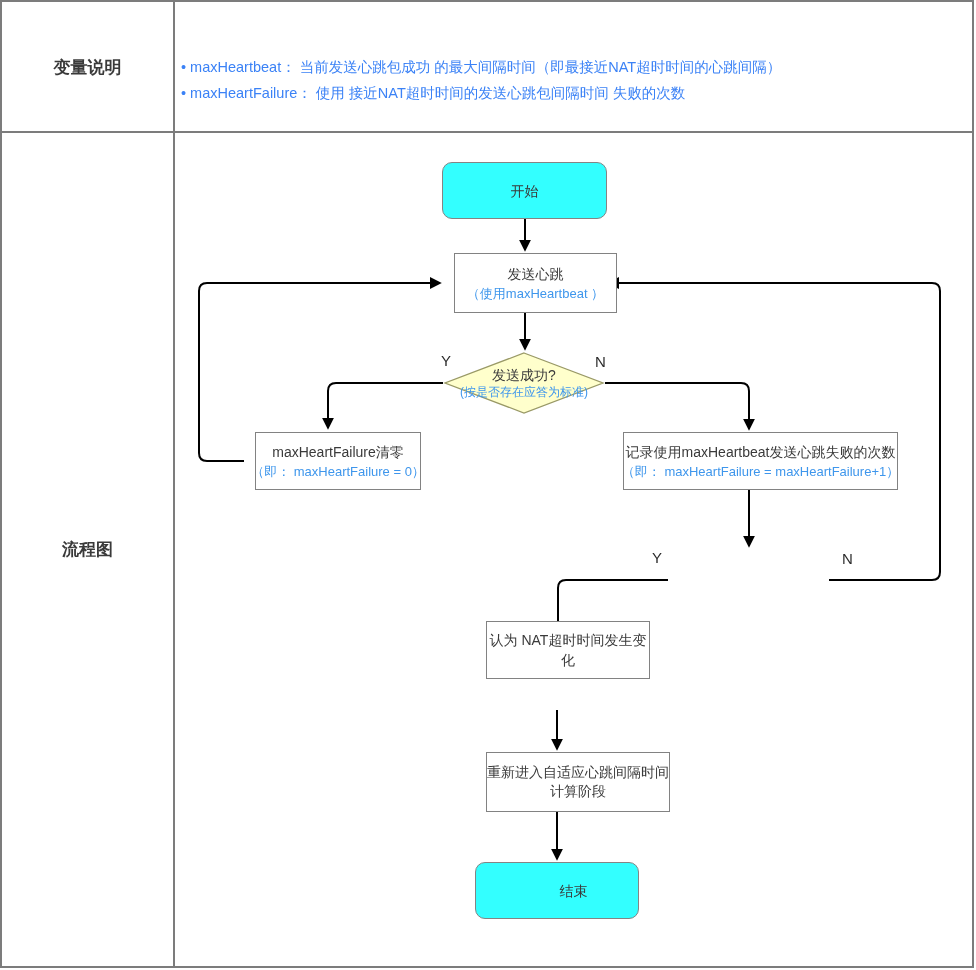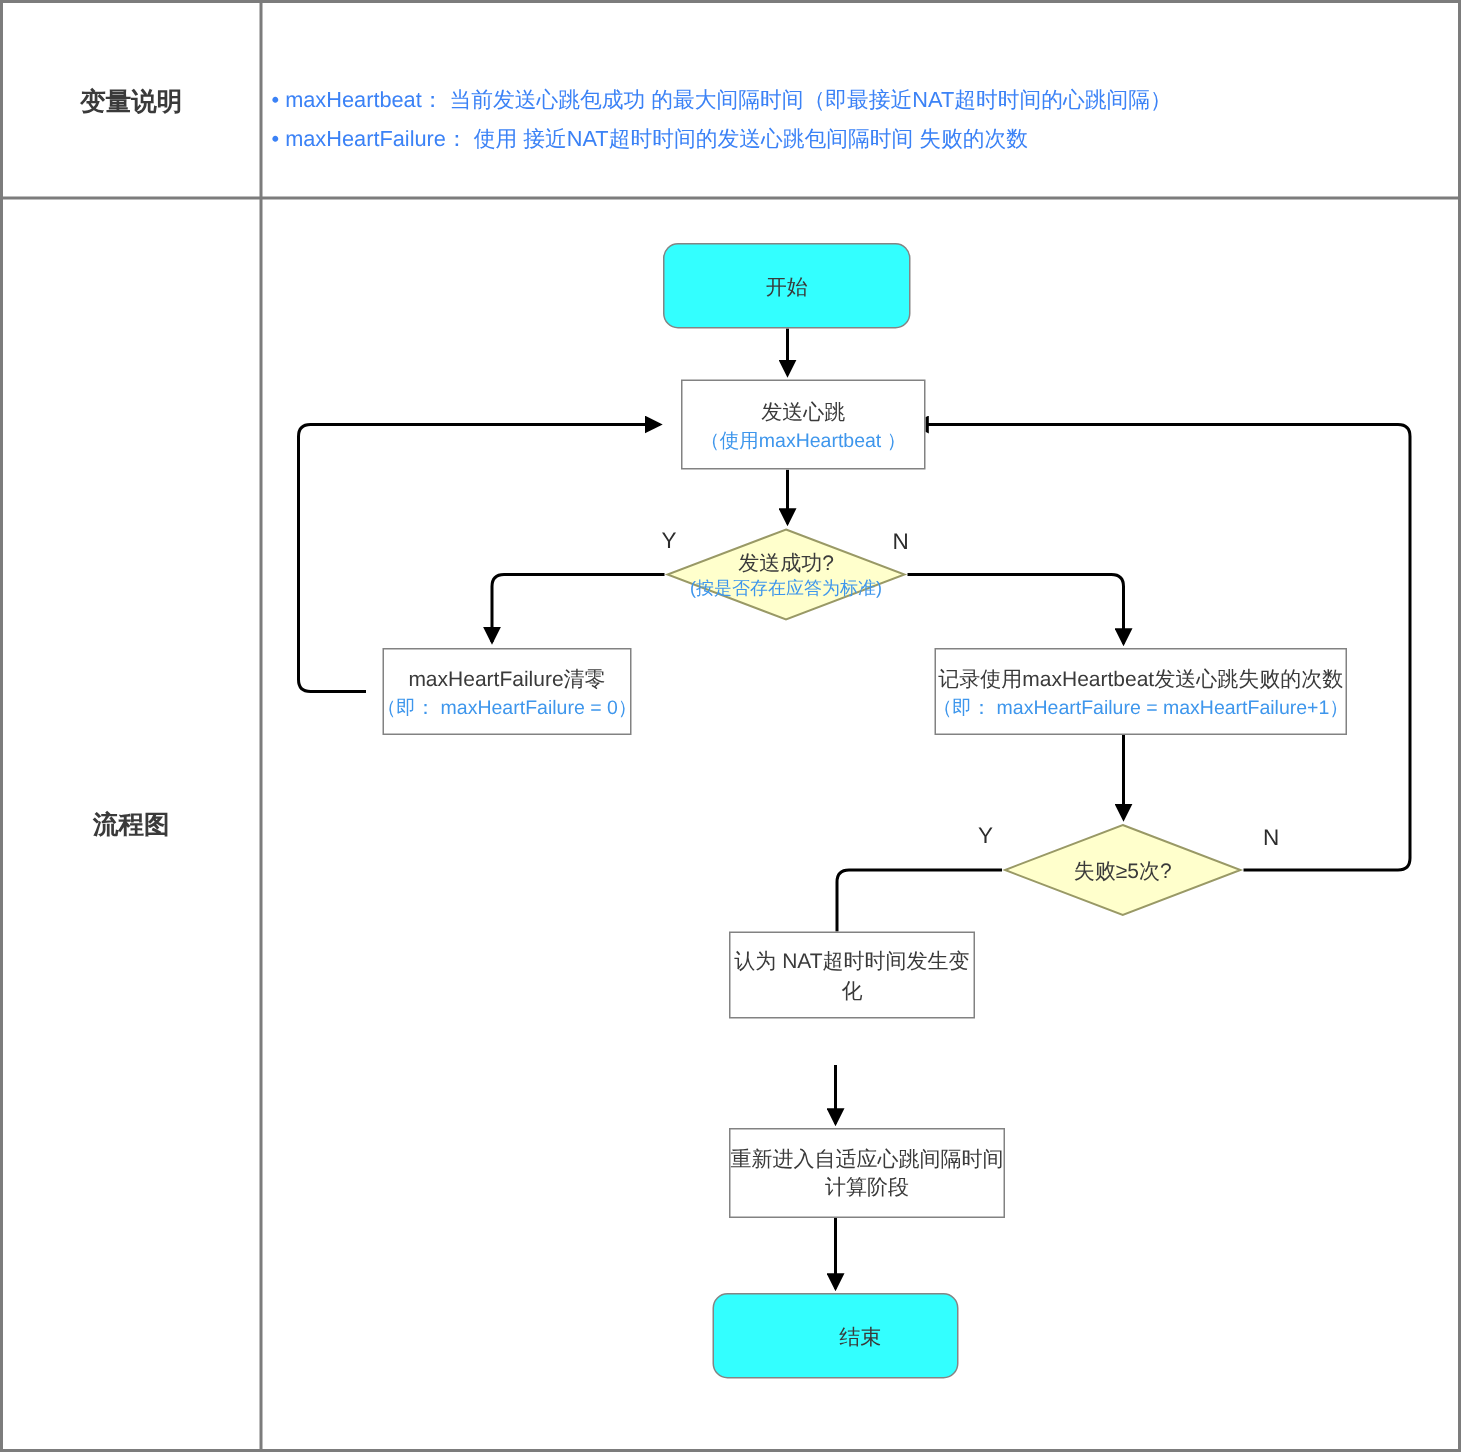--- a/index.html
+++ b/index.html
@@ -145,28 +145,20 @@
   <div class="node process" style="left:244px; top:432px; width:166px; height:58px;">
     <div>maxHeartFailure清零</div>
     <div class="sub">（即： maxHeartFailure = 0）</div>
   </div>
 
   <div class="node process" style="left:612px; top:432px; width:275px; height:58px;">
     <div>记录使用maxHeartbeat发送心跳失败的次数</div>
     <div class="sub">（即： maxHeartFailure = maxHeartFailure+1）</div>
   </div>
 
-  <div class="node diamond-node" style="left:668px; top:549px; width:161px; height:62px;">
-    <svg class="shape" width="161" height="62" viewBox="0 0 161 62">
-      <polygon points="80.5,1 159,31 80.5,61 2,31" fill="#ffffcc" stroke="#999966" stroke-width="1.3"></polygon>
-    </svg>
-    <div class="dtext">
-      <div class="main">失败≥5次?</div>
-    </div>
-  </div>
 
   <div class="node process" style="left:475px; top:621px; width:164px; height:58px;">
     <div>认为 NAT超时时间发生变化</div>
   </div>
 
   <div class="node process" style="left:475px; top:752px; width:184px; height:60px; line-height:19px;">
     <div>重新进入自适应心跳间隔时间计算阶段</div>
   </div>
 
   <div class="node terminal" style="left:475px; top:862px; width:164px; height:57px;padding-left:33px;">

